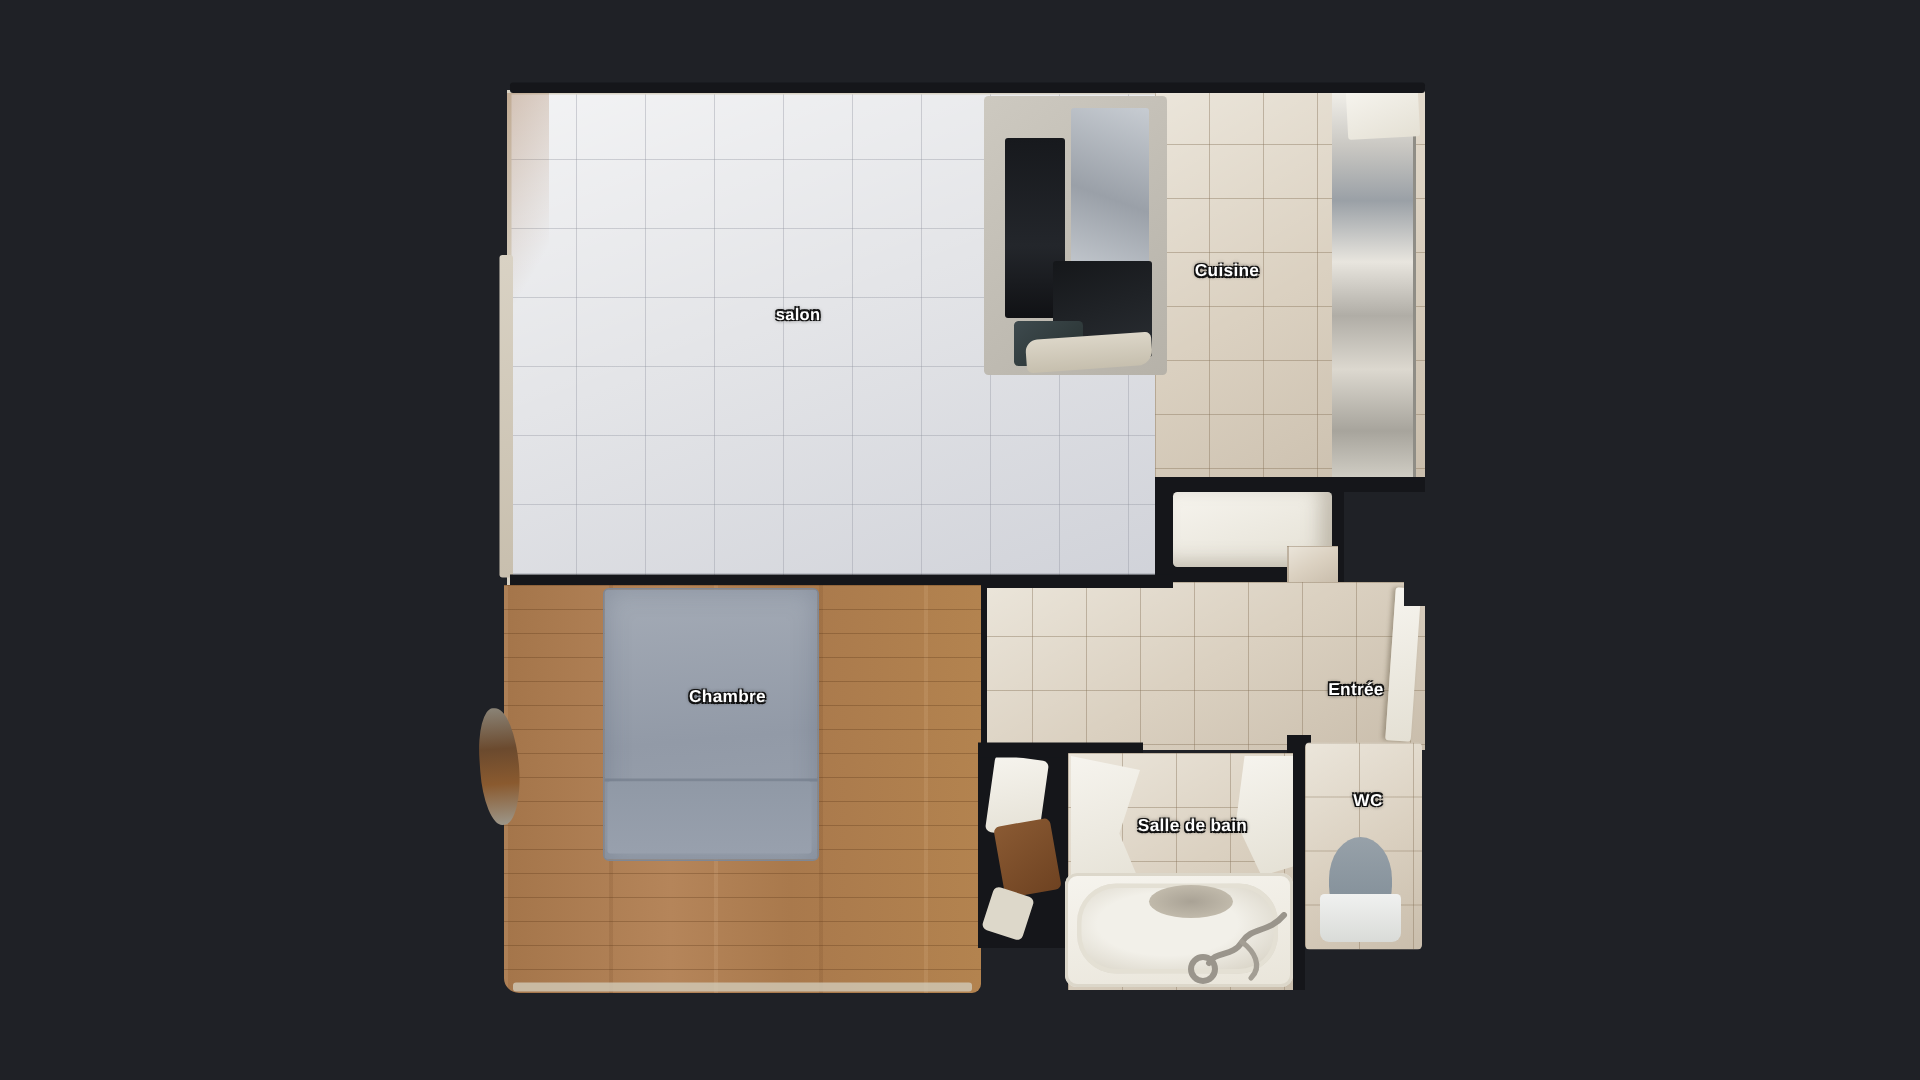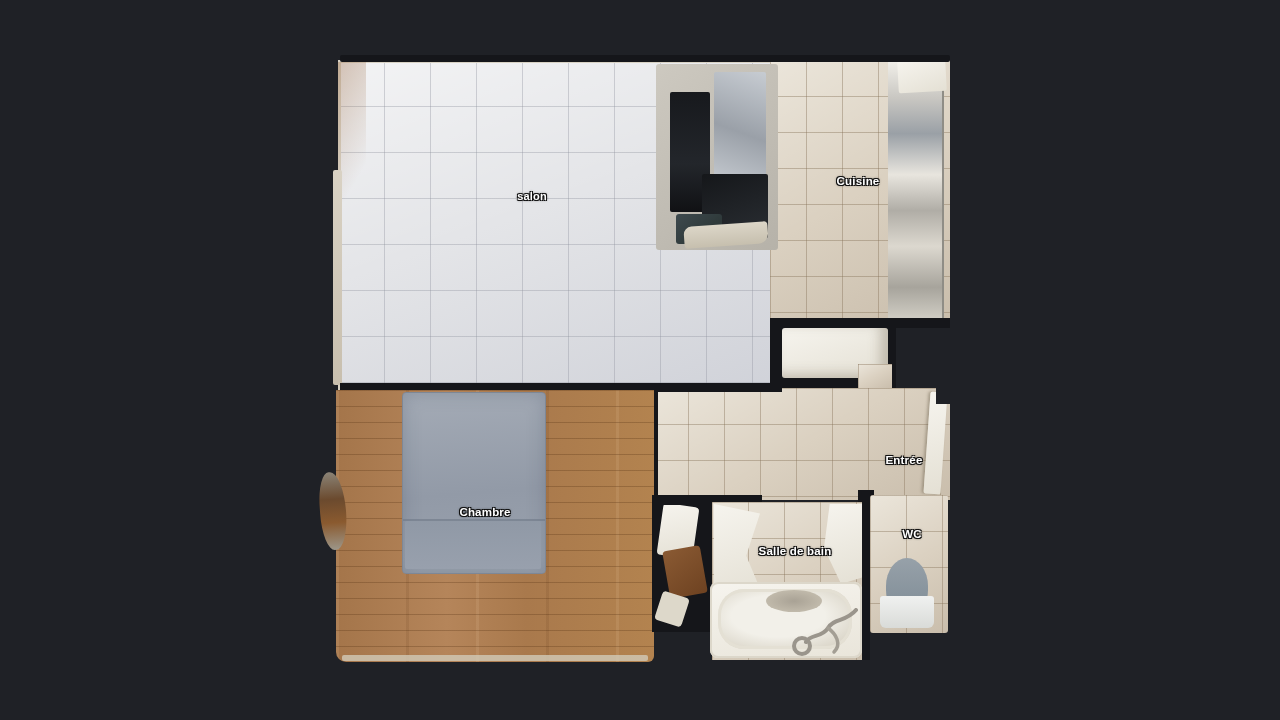--- a/index.html
+++ b/index.html
@@ -110,20 +110,20 @@
       <path d="M80 2 C70 14, 58 10, 52 20 C46 30, 34 26, 30 34" fill="none" stroke="#9a958c" stroke-width="4" stroke-linecap="round"></path>
       <circle cx="26" cy="38" r="8" fill="none" stroke="#9a958c" stroke-width="4"></circle>
       <path d="M52 20 C60 26, 66 36, 58 44" fill="none" stroke="#a39e94" stroke-width="3.5" stroke-linecap="round"></path>
     </svg>
   </div>
 
   <div class="abs tiles-warm" style="left:870px;top:495px;width:78px;height:138px;border-radius:3px;"></div>
   <div class="abs" style="left:886px;top:558px;width:42px;height:56px;background:linear-gradient(180deg,#97a1a9,#7f8c96);border-radius:50% 50% 42% 42%;"></div>
   <div class="abs" style="left:880px;top:596px;width:54px;height:32px;background:linear-gradient(180deg,#f0f1f0,#d9dbd8);border-radius:3px 3px 6px 6px;"></div>
 
-  <div class="room-label" style="left:532px;top:196px;font-size:11px;">salon</div>
-  <div class="room-label" style="left:818px;top:181px;margin-left:40px;">Cuisine</div>
-  <div class="room-label" style="left:485px;top:465px;margin-top:47px;">Chambre</div>
+  <div class="room-label" style="left:532px;top:210px;font-size:11px;">salon</div>
+  <div class="room-label" style="left:818px;top:181px;">Cuisine</div>
+  <div class="room-label" style="left:485px;top:465px;">Chambre</div>
   <div class="room-label" style="left:904px;top:460px;">Entrée</div>
   <div class="room-label" style="left:795px;top:551px;">Salle de bain</div>
   <div class="room-label" style="left:912px;top:534px;">WC</div>
 
 </div>
 
 </body></html>

